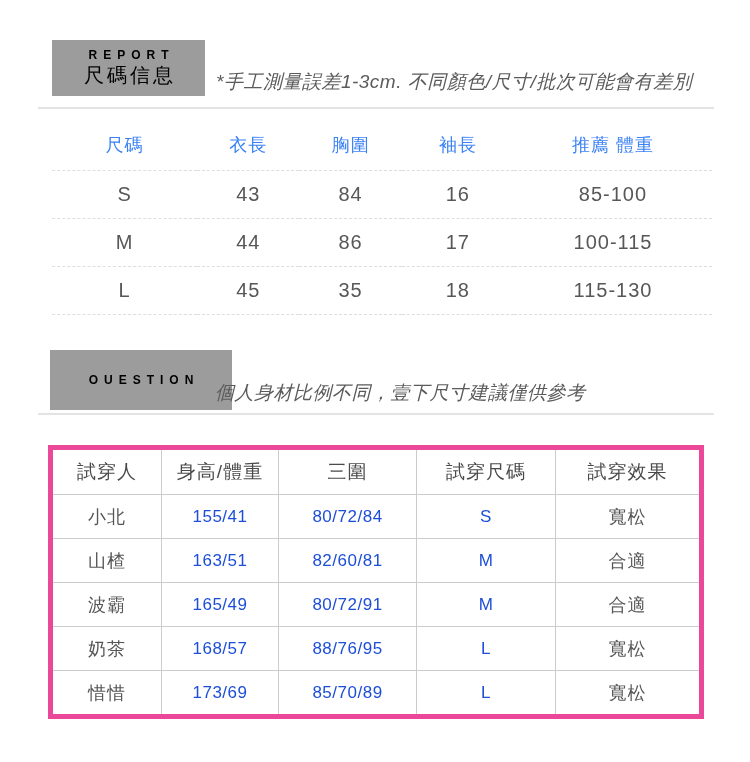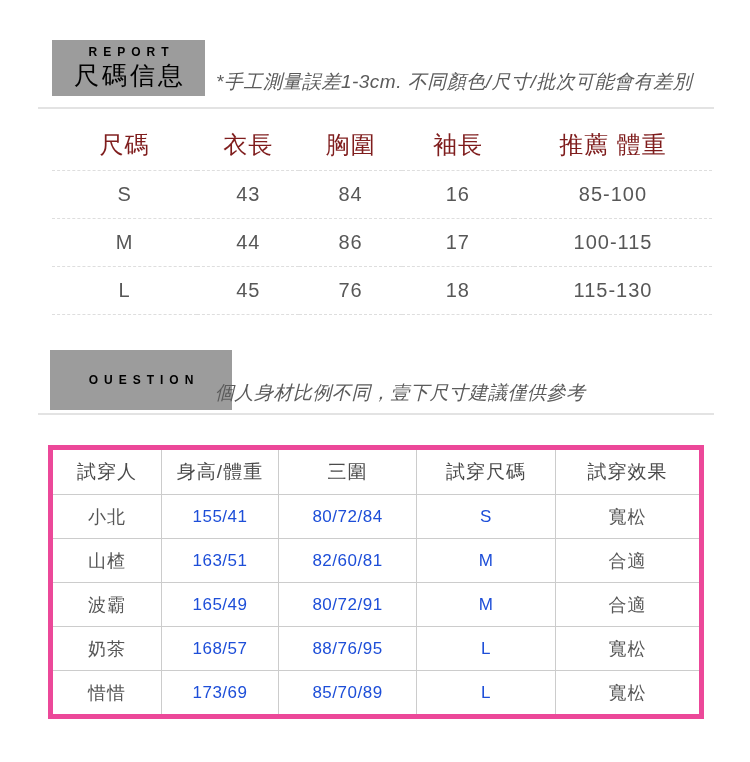--- a/index.html
+++ b/index.html
@@ -12,21 +12,21 @@
   
   .badge{
     position:absolute;background:#9c9c9c;color:#000000;
     display:flex;flex-direction:column;align-items:center;justify-content:center;
   }
   .badge .small{
     font-size:12px;font-weight:bold;letter-spacing:6px;text-indent:6px;
     line-height:1.2;
   }
   .badge .big{
-    font-size:25px;letter-spacing:3px;text-indent:3px;line-height:1.25;
+    font-size:20px;letter-spacing:3px;text-indent:3px;line-height:1.25;
   }
   #badge-size{left:52px;top:40px;width:153px;height:56px;}
   #badge-fit{left:50px;top:350px;width:182px;height:60px;}
   .note{
     position:absolute;font-size:19px;color:#5b5b5b;letter-spacing:0.5px;
     white-space:nowrap;
     font-style:italic;
   }
   #note-size{left:216px;top:69px;}
   #note-fit{left:215px;top:380px;}
@@ -44,21 +44,21 @@
   }
   .size-table col:nth-child(1){width:22%;}
   .size-table col:nth-child(2){width:15.5%;}
   .size-table col:nth-child(3){width:15.5%;}
   .size-table col:nth-child(4){width:17%;}
   .size-table col:nth-child(5){width:30%;}
   .size-table th,.size-table td{
     text-align:center;vertical-align:middle;font-weight:normal;
     border-bottom:1px dashed #dedede;padding:0;
   }
-  .size-table th{height:50px;font-size:24px;color:#7f1d1d;letter-spacing:1px;}
+  .size-table th{height:50px;font-size:18px;color:#3b82f6;letter-spacing:1px;}
   .size-table td{height:47px;font-size:20px;color:#575757;letter-spacing:1px;}
 
   
   .fit-table{
     position:absolute;left:48px;top:445px;width:651px;
     border-collapse:collapse;table-layout:fixed;
     border:5px solid #ec4899;
   }
   .fit-table col:nth-child(1){width:111px;}
   .fit-table col:nth-child(2){width:117px;}
@@ -111,21 +111,21 @@
     <tr>
       <td>M</td>
       <td>44</td>
       <td>86</td>
       <td>17</td>
       <td>100-115</td>
     </tr>
     <tr>
       <td>L</td>
       <td>45</td>
-      <td>76</td>
+      <td>35</td>
       <td>18</td>
       <td>115-130</td>
     </tr>
   </tbody>
 </table>
 
 <div class="badge" id="badge-fit">
   <div class="small">OUESTION</div>
 </div>
 <div class="note" id="note-fit">個人身材比例不同，壹下尺寸建議僅供參考</div>

